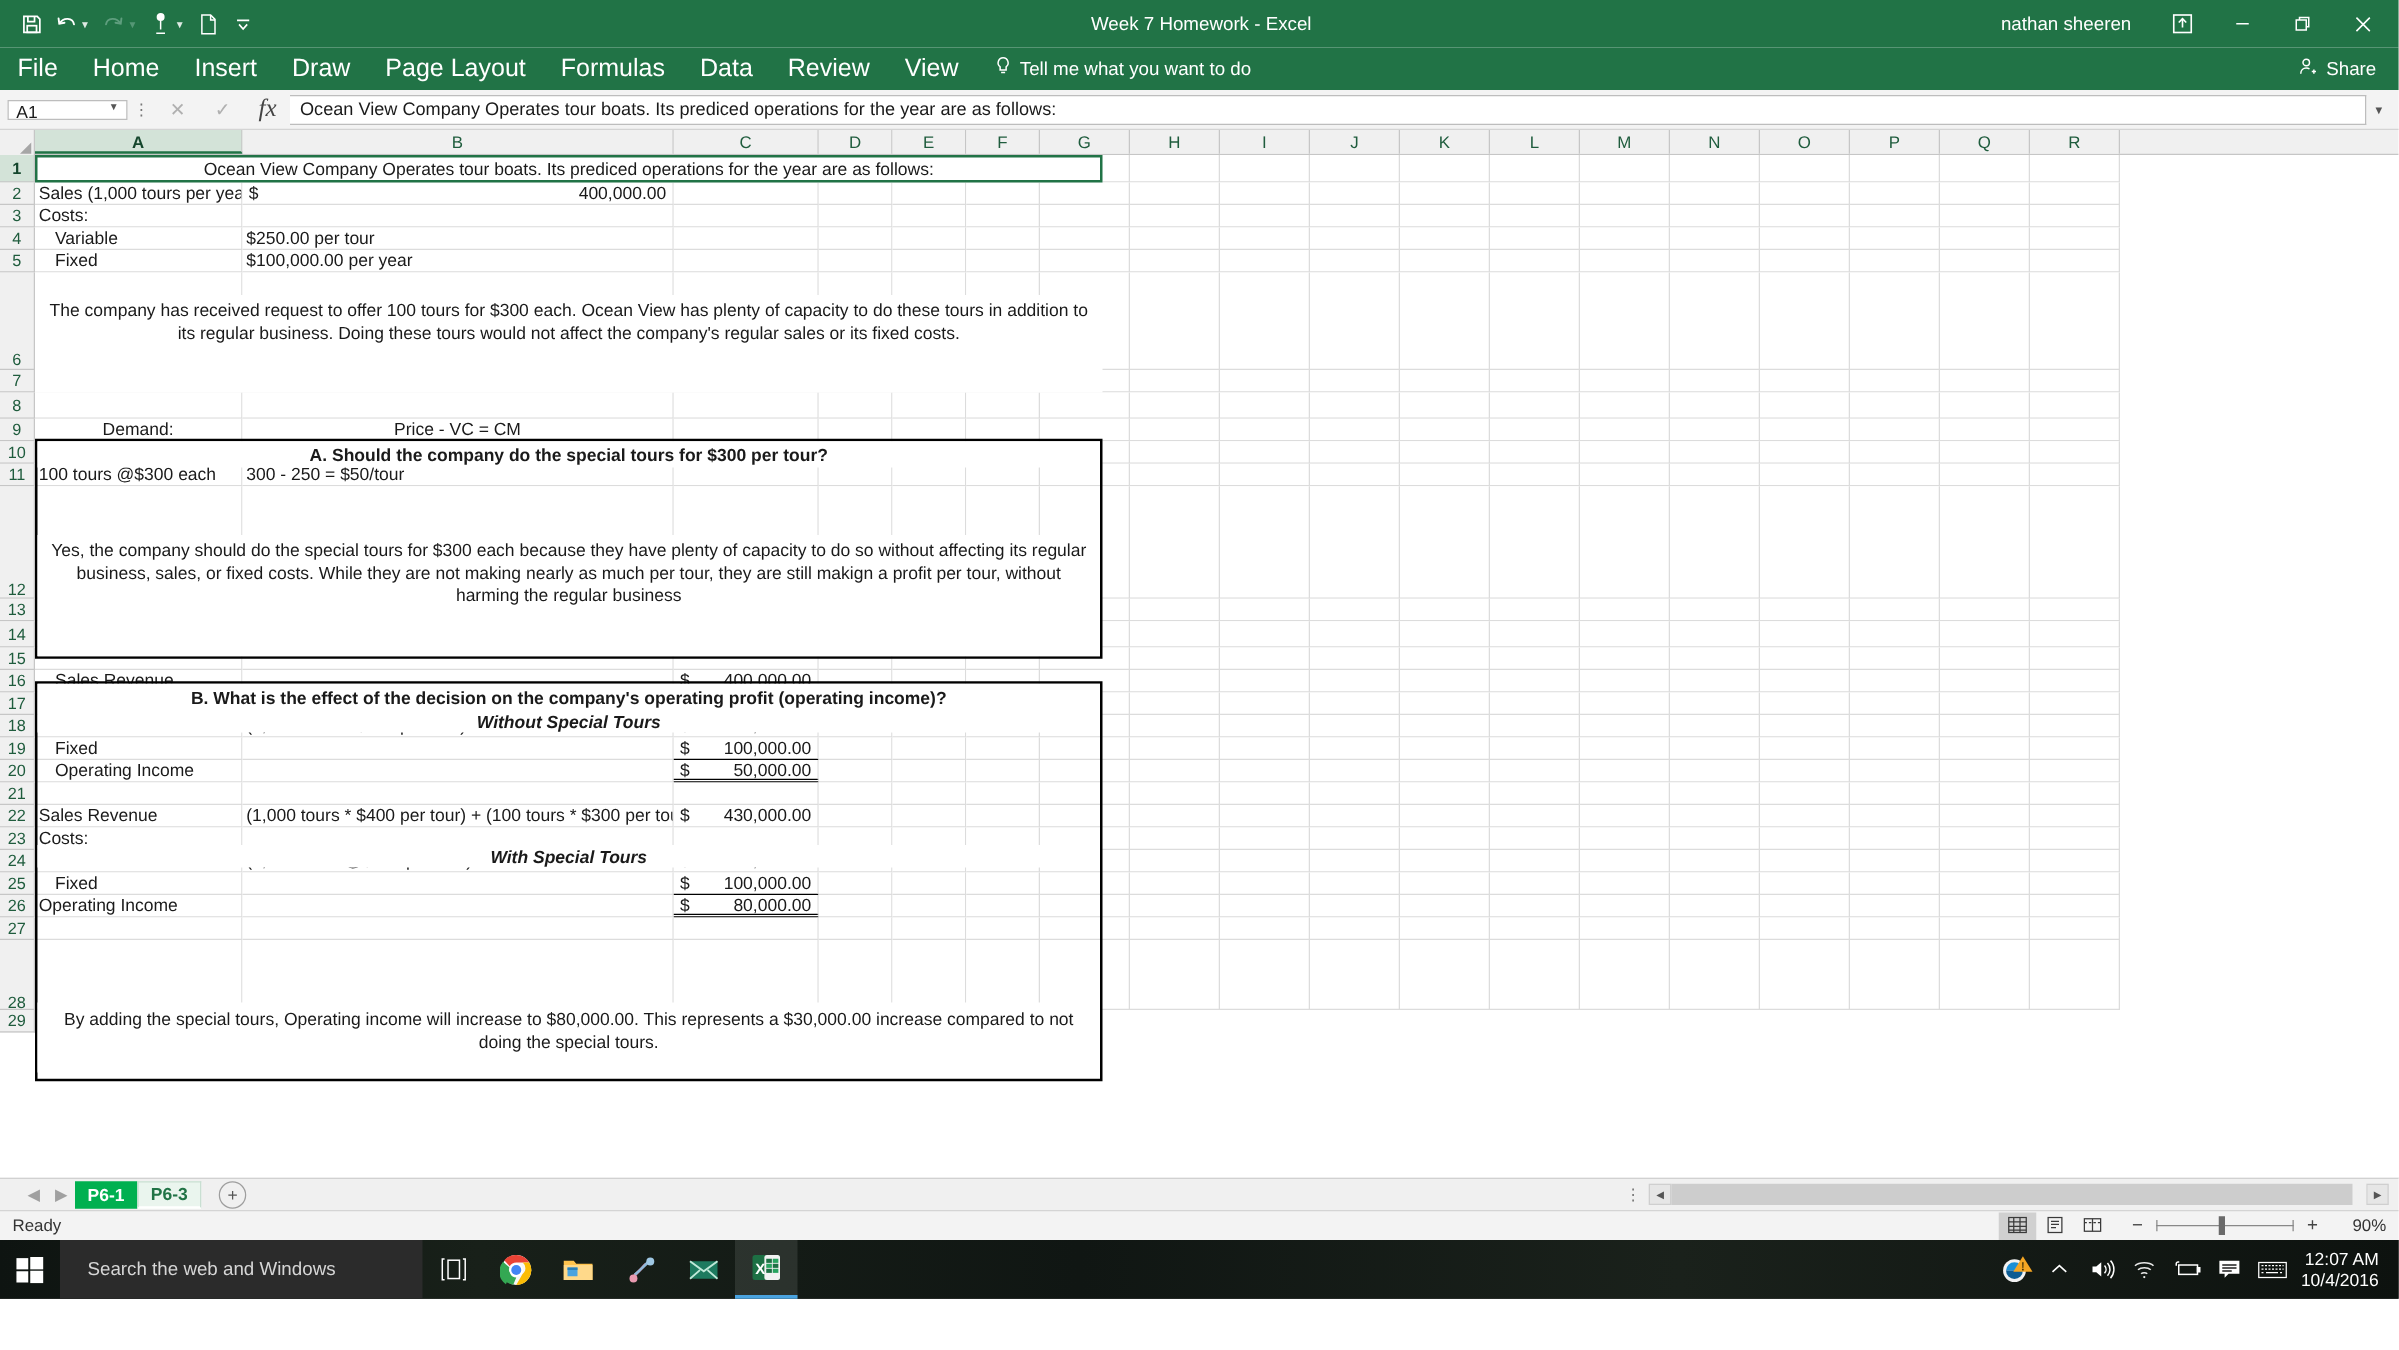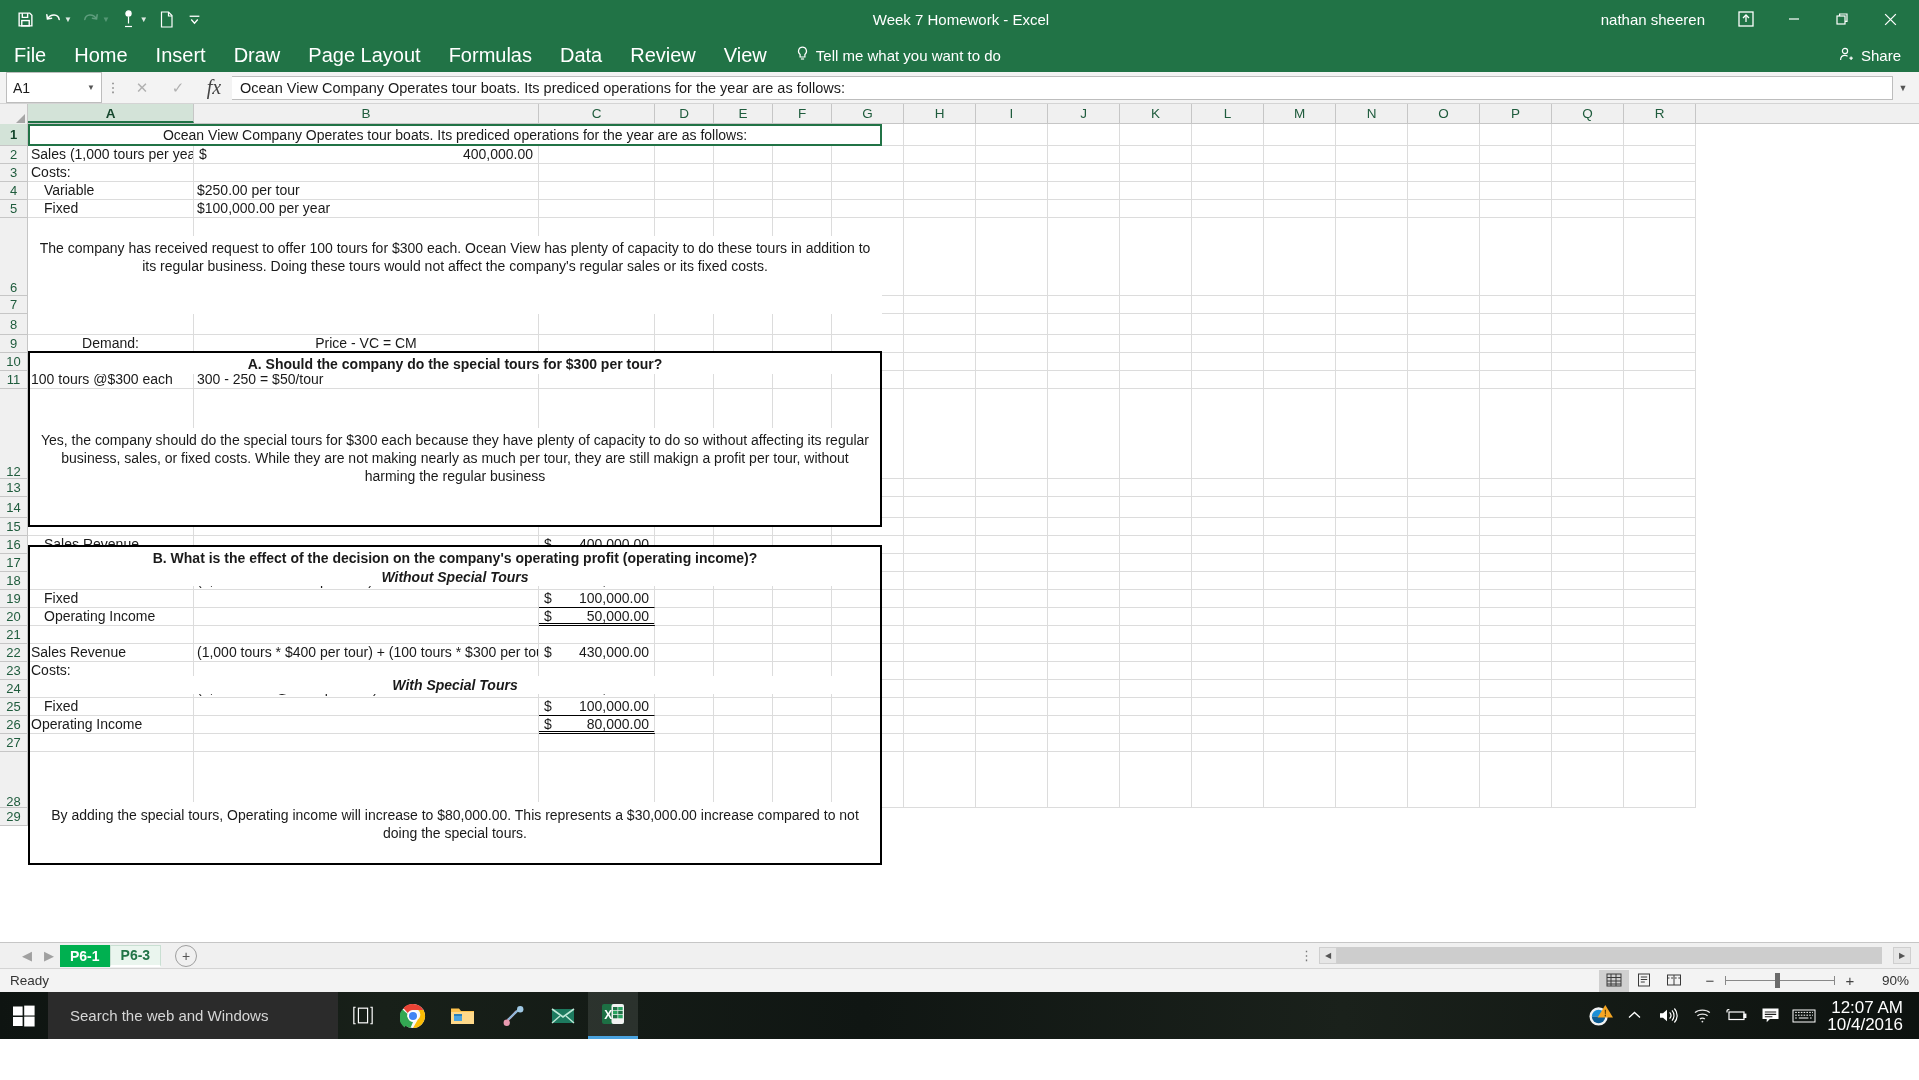--- a/index.html
+++ b/index.html
@@ -37,22 +37,22 @@
     padding:0 14px; height:34px; line-height:34px; font-size:20px; cursor:pointer;
   }
   #tellme { display:flex; align-items:center; gap:6px; padding-left:14px; font-size:15px; cursor:pointer;}
   #share-btn { margin-left:auto; display:flex; align-items:center; gap:7px; padding-right:18px; font-size:15px; cursor:pointer;}
   
   #formulabar {
     height:32px; background:#f3f3f3; display:flex; align-items:center;
     padding:0 6px; gap:0; border-bottom:1px solid #d4d4d4;
   }
   #namebox {
-    width:96px; height:31px; background:#fff; border:1px solid #bdbdbd;
-    display:flex; align-items:center; padding:0 6px; font-size:14px; cursor:text;
+    width:96px; height:16px; background:#fff; border:1px solid #bdbdbd;
+    display:flex; padding:0 6px; font-size:14px; cursor:text;
   }
   #namebox .nb-caret { margin-left:auto; font-size:8px; color:#555; }
   .dots { width:22px; text-align:center; color:#777; font-size:13px; letter-spacing:0; cursor:pointer;}
   .fb-icon { width:36px; height:24px; display:flex; align-items:center; justify-content:center; font-size:15px; color:#b0b0b0; cursor:pointer;}
   #fx { font-style:italic; font-family:"Liberation Serif", serif; color:#444; font-size:20px; }
   #formula-input {
     flex:1; height:24px; background:#fff; border:1px solid #bdbdbd; border-left:none;
     display:flex; align-items:center; padding:0 8px; font-size:14.5px; cursor:text;
     overflow:hidden; white-space:nowrap;
   }
@@ -152,21 +152,21 @@
     background:linear-gradient(90deg,#0e1411 0%,#182019 20%,#101613 45%,#1a211b 70%,#0d120f 100%); }
   #startbtn { width:48px; height:47px; display:flex; align-items:center; justify-content:center; z-index:2; cursor:pointer;}
   #searchbox {
     width:290px; height:47px; background:#2b2b2b; display:flex; align-items:center;
     padding-left:22px; font-size:15px; color:#d6d6d6; z-index:2; cursor:text;
   }
   .tb-icon { width:50px; height:47px; display:flex; align-items:center; justify-content:center; z-index:2; cursor:pointer;}
   .tb-icon.active { border-bottom:3px solid #4aa3df; background:rgba(255,255,255,.10); }
   #tray { margin-left:auto; display:flex; align-items:center; gap:0; z-index:2; padding-right:6px;}
   .tray-icon { width:34px; height:47px; display:flex; align-items:center; justify-content:center; cursor:pointer;}
-  #clock { text-align:right; font-size:17px; line-height:17px; padding:0 10px 0 6px; cursor:pointer; }
+  #clock { text-align:right; font-size:14px; line-height:17px; padding:0 10px 0 6px; cursor:pointer; }
 </style>
 </head>
 <body>
 
 <div id="titlebar">
   <div class="qat">
     <div class="qat-btn">
       <svg width="17" height="17" viewBox="0 0 16 16" fill="none" stroke="#fff" stroke-width="1.3">
         <path d="M2 2h10l2 2v10H2z"></path>
           <path d="M5 2v4h5V2"></path>

